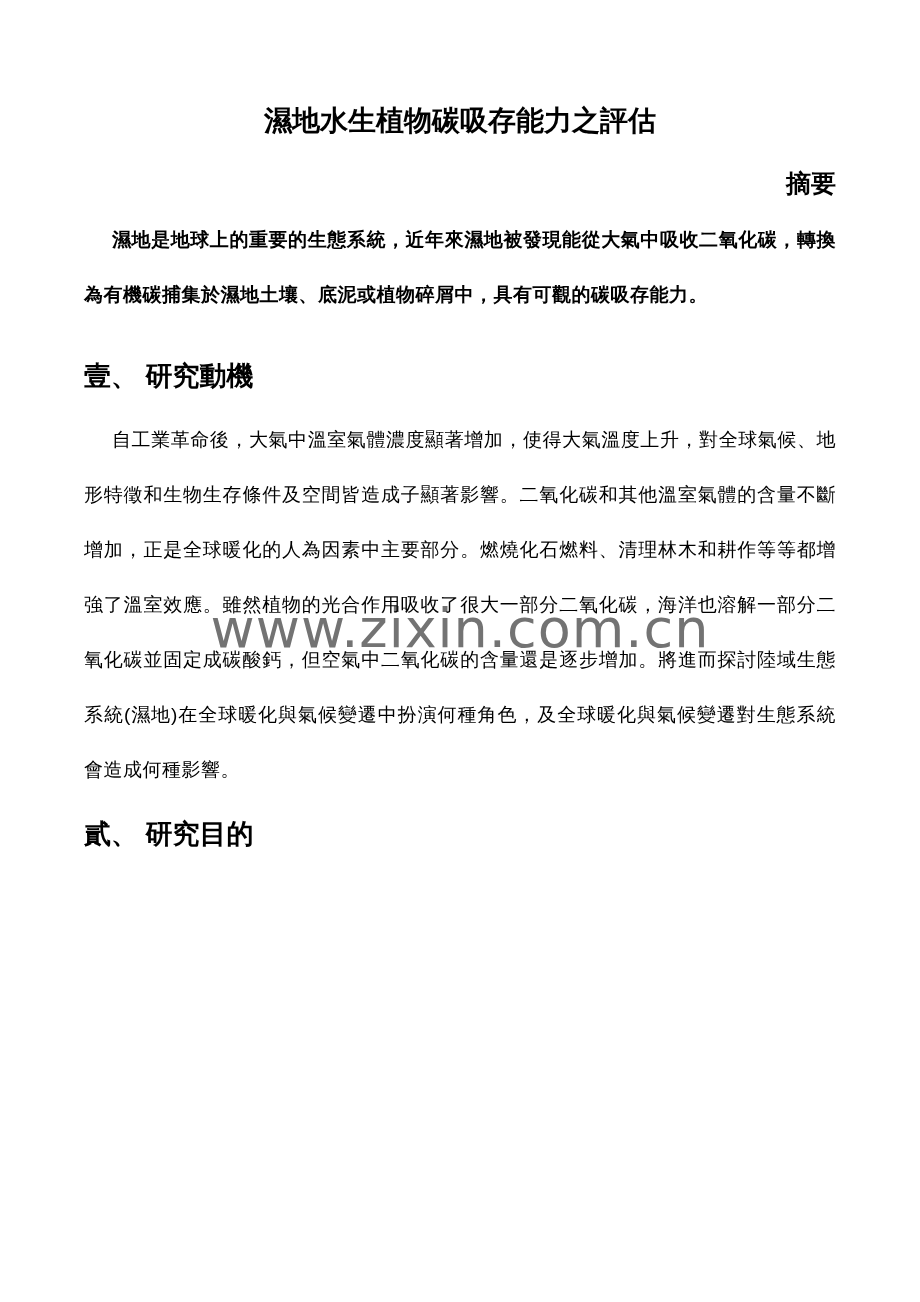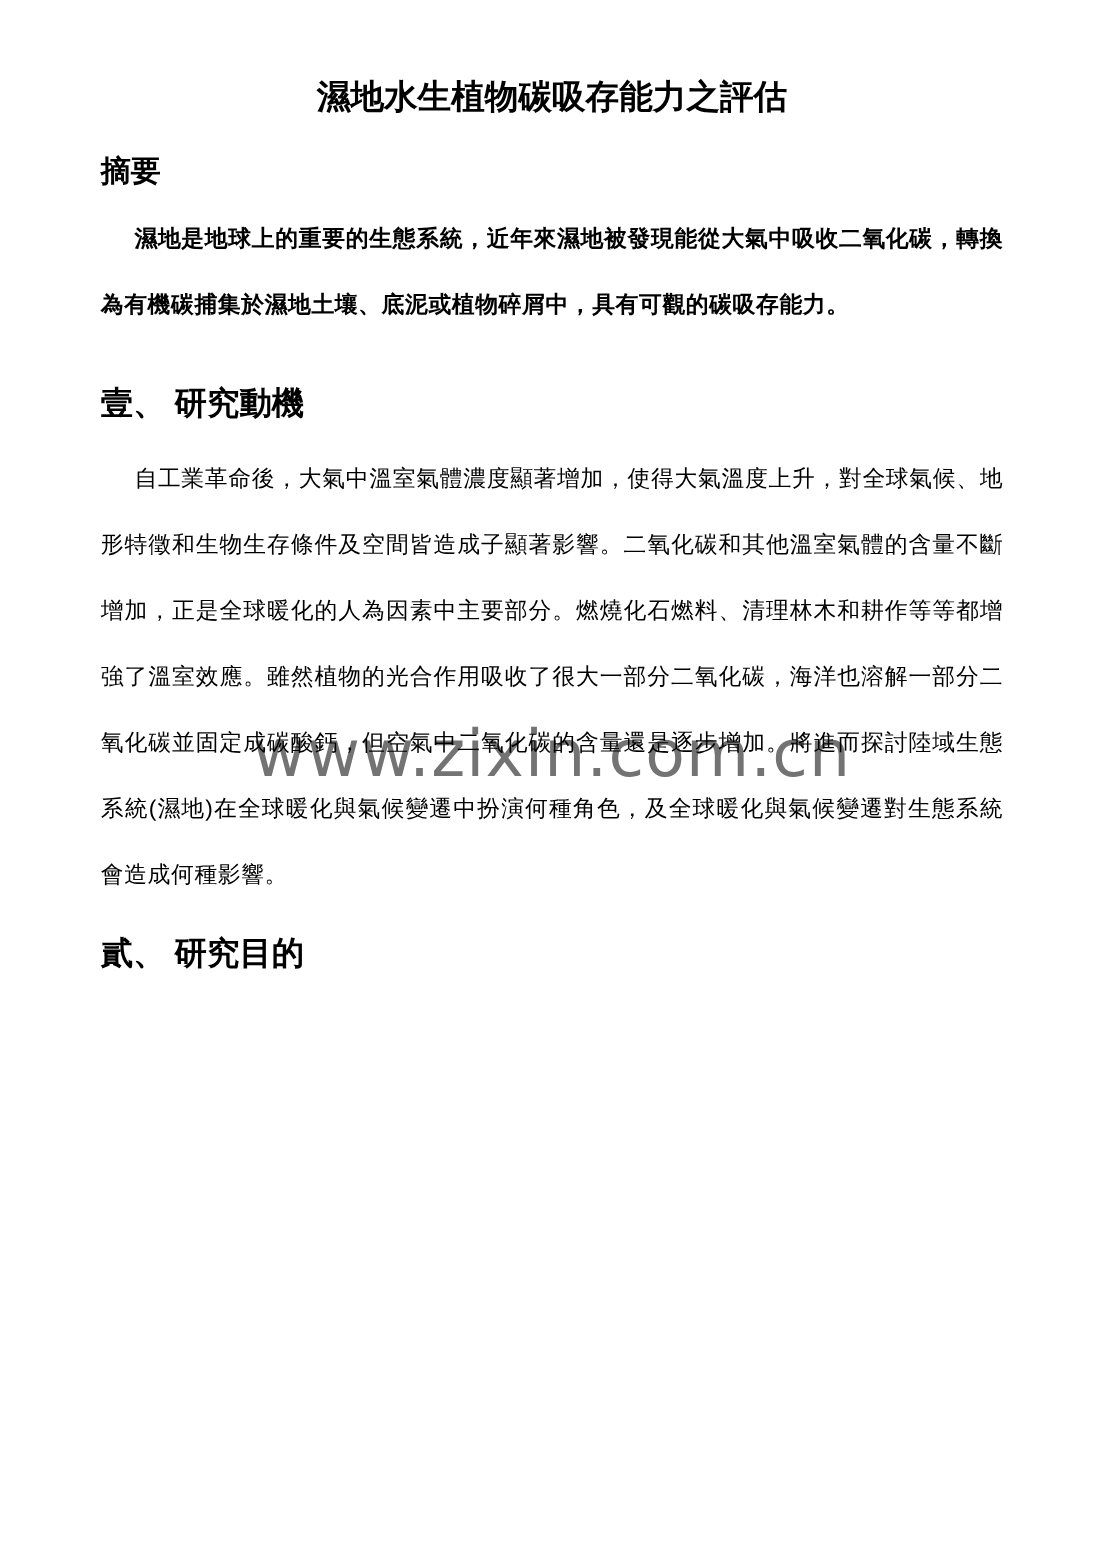--- a/index.html
+++ b/index.html
@@ -34,32 +34,32 @@
     z-index: 0;
     user-select: none;
   }
   .content {
     position: relative;
     z-index: 1;
     padding: 0 84px;
   }
   .doc-title {
     margin: 0;
-    padding-top: 60px;
+    padding-top: 100px;
     font-size: 28px;
     line-height: 42px;
     font-weight: bold;
     text-align: center;
   }
   .abstract-heading {
     margin: 24px 0 0 0;
     font-size: 25px;
     line-height: 34px;
     font-weight: bold;
-    text-align: left;
+    text-align: right;
   }
   p.body {
     margin: 0;
     font-size: 19px;
     line-height: 55px;
     letter-spacing: 0.5px;
     text-align: justify;
     text-indent: 28px;
   }
   p.body.first-after-abstract {

